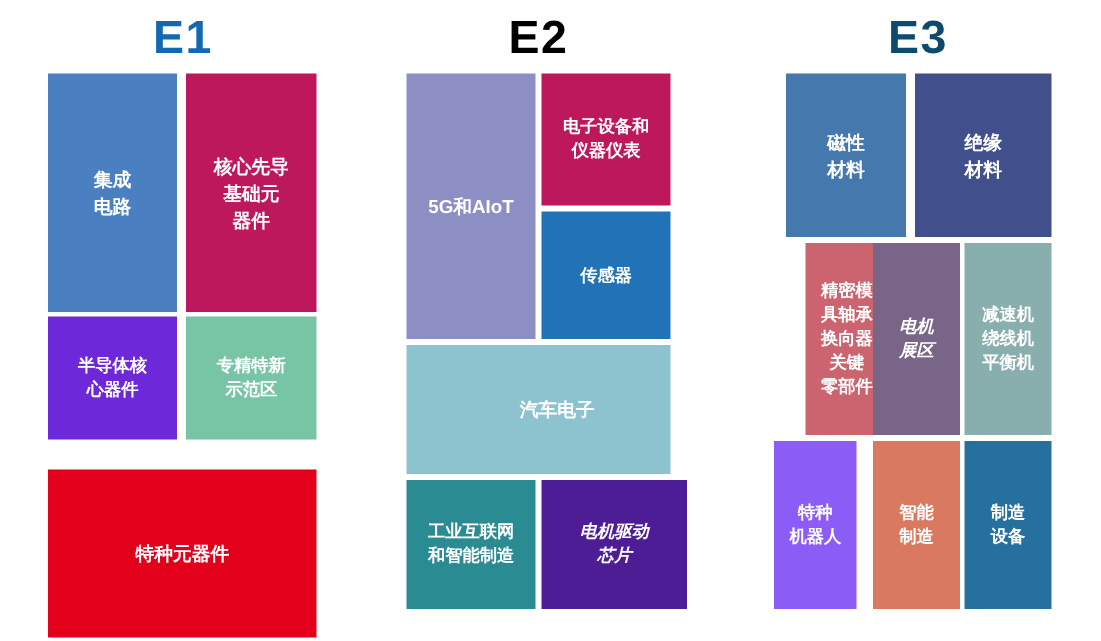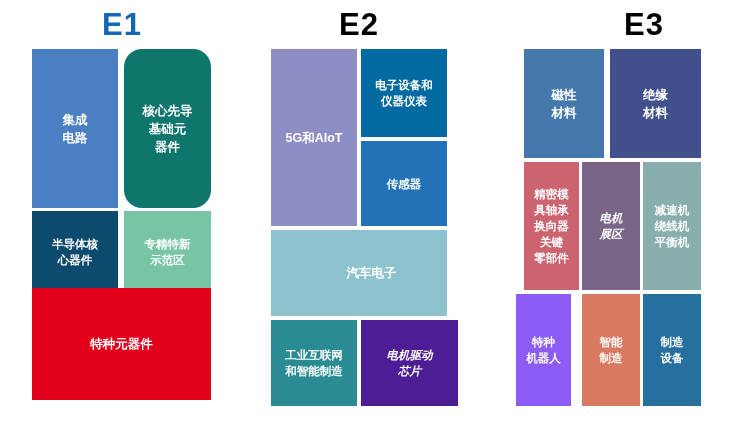--- a/index.html
+++ b/index.html
@@ -38,68 +38,68 @@
 </style>
 </head>
 <body>
 
 <div id="board">
     <div class="zone-title" style="left: 78px; top: 10px; width: 88px; color: rgb(18, 104, 179);">E1</div>
     <div class="cell big" style="left: 32px; top: 49px; width: 86px; height: 159px; background: rgb(74, 127, 193);">
       <span>集成
 电路</span>
     </div>
-    <div class="cell big" style="left: 124px; top: 49px; width: 87px; height: 159px; background: #0f766e; border-radius: 18px;">
+    <div class="cell big" style="left: 124px; top: 49px; width: 87px; height: 159px; background: #be185d;">
       <span>核心先导
 基础元
 器件</span>
     </div>
-    <div class="cell " style="left: 32px; top: 211px; width: 86px; height: 82px; background: #0c4a6e;">
+    <div class="cell " style="left: 32px; top: 211px; width: 86px; height: 82px; background: #6d28d9;">
       <span>半导体核
 心器件</span>
     </div>
     <div class="cell " style="left: 124px; top: 211px; width: 87px; height: 82px; background: rgb(119, 197, 165);">
       <span>专精特新
 示范区</span>
     </div>
-    <div class="cell big" style="left: 32px; top: 288px; width: 179px; height: 112px; background: rgb(226, 0, 26);">
+    <div class="cell big" style="left: 32px; top: 313px; width: 179px; height: 112px; background: rgb(226, 0, 26);">
       <span>特种元器件</span>
     </div>
     <div class="zone-title" style="left: 315px; top: 10px; width: 88px; color: #000000;">E2</div>
     <div class="cell big" style="left: 271px; top: 49px; width: 86px; height: 177px; background: rgb(141, 142, 196);">
       <span>5G和AIoT</span>
     </div>
-    <div class="cell " style="left: 361px; top: 49px; width: 86px; height: 88px; background: #0369a1;">
+    <div class="cell " style="left: 361px; top: 49px; width: 86px; height: 88px; background: #be185d;">
       <span>电子设备和
 仪器仪表</span>
     </div>
     <div class="cell " style="left: 361px; top: 141px; width: 86px; height: 85px; background: rgb(34, 114, 184);">
       <span>传感器</span>
     </div>
     <div class="cell big" style="left: 271px; top: 230px; width: 176px; height: 86px; background: rgb(141, 195, 207); padding-left: 27px;">
       <span>汽车电子</span>
     </div>
     <div class="cell " style="left: 271px; top: 320px; width: 86px; height: 86px; background: rgb(42, 139, 146);">
       <span>工业互联网
 和智能制造</span>
     </div>
     <div class="cell " style="left: 361px; top: 320px; width: 97px; height: 86px; background: #4c1d95; font-style: italic;">
       <span>电机驱动
 芯片</span>
     </div>
-    <div class="zone-title" style="left: 600px; top: 10px; width: 88px; color: #000000;">E3</div>
+    <div class="zone-title" style="left: 568px; top: 10px; width: 88px; color: #0c4a6e;">E3</div>
     <div class="cell big" style="left: 524px; top: 49px; width: 80px; height: 109px; background: rgb(69, 121, 173);">
       <span>磁性
 材料</span>
     </div>
     <div class="cell big" style="left: 610px; top: 49px; width: 91px; height: 109px; background: rgb(65, 80, 140);">
       <span>绝缘
 材料</span>
     </div>
-    <div class="cell " style="left: 524px; top: 162px; width: 55px; height: 128px; background: rgb(204, 100, 112);">
+    <div class="cell " style="left: 537px; top: 162px; width: 55px; height: 128px; background: rgb(204, 100, 112);">
       <span>精密模
 具轴承
 换向器
 关键
 零部件</span>
     </div>
     <div class="cell " style="left: 582px; top: 162px; width: 58px; height: 128px; background: rgb(120, 101, 135); font-style: italic;">
       <span>电机
 展区</span>
     </div>

